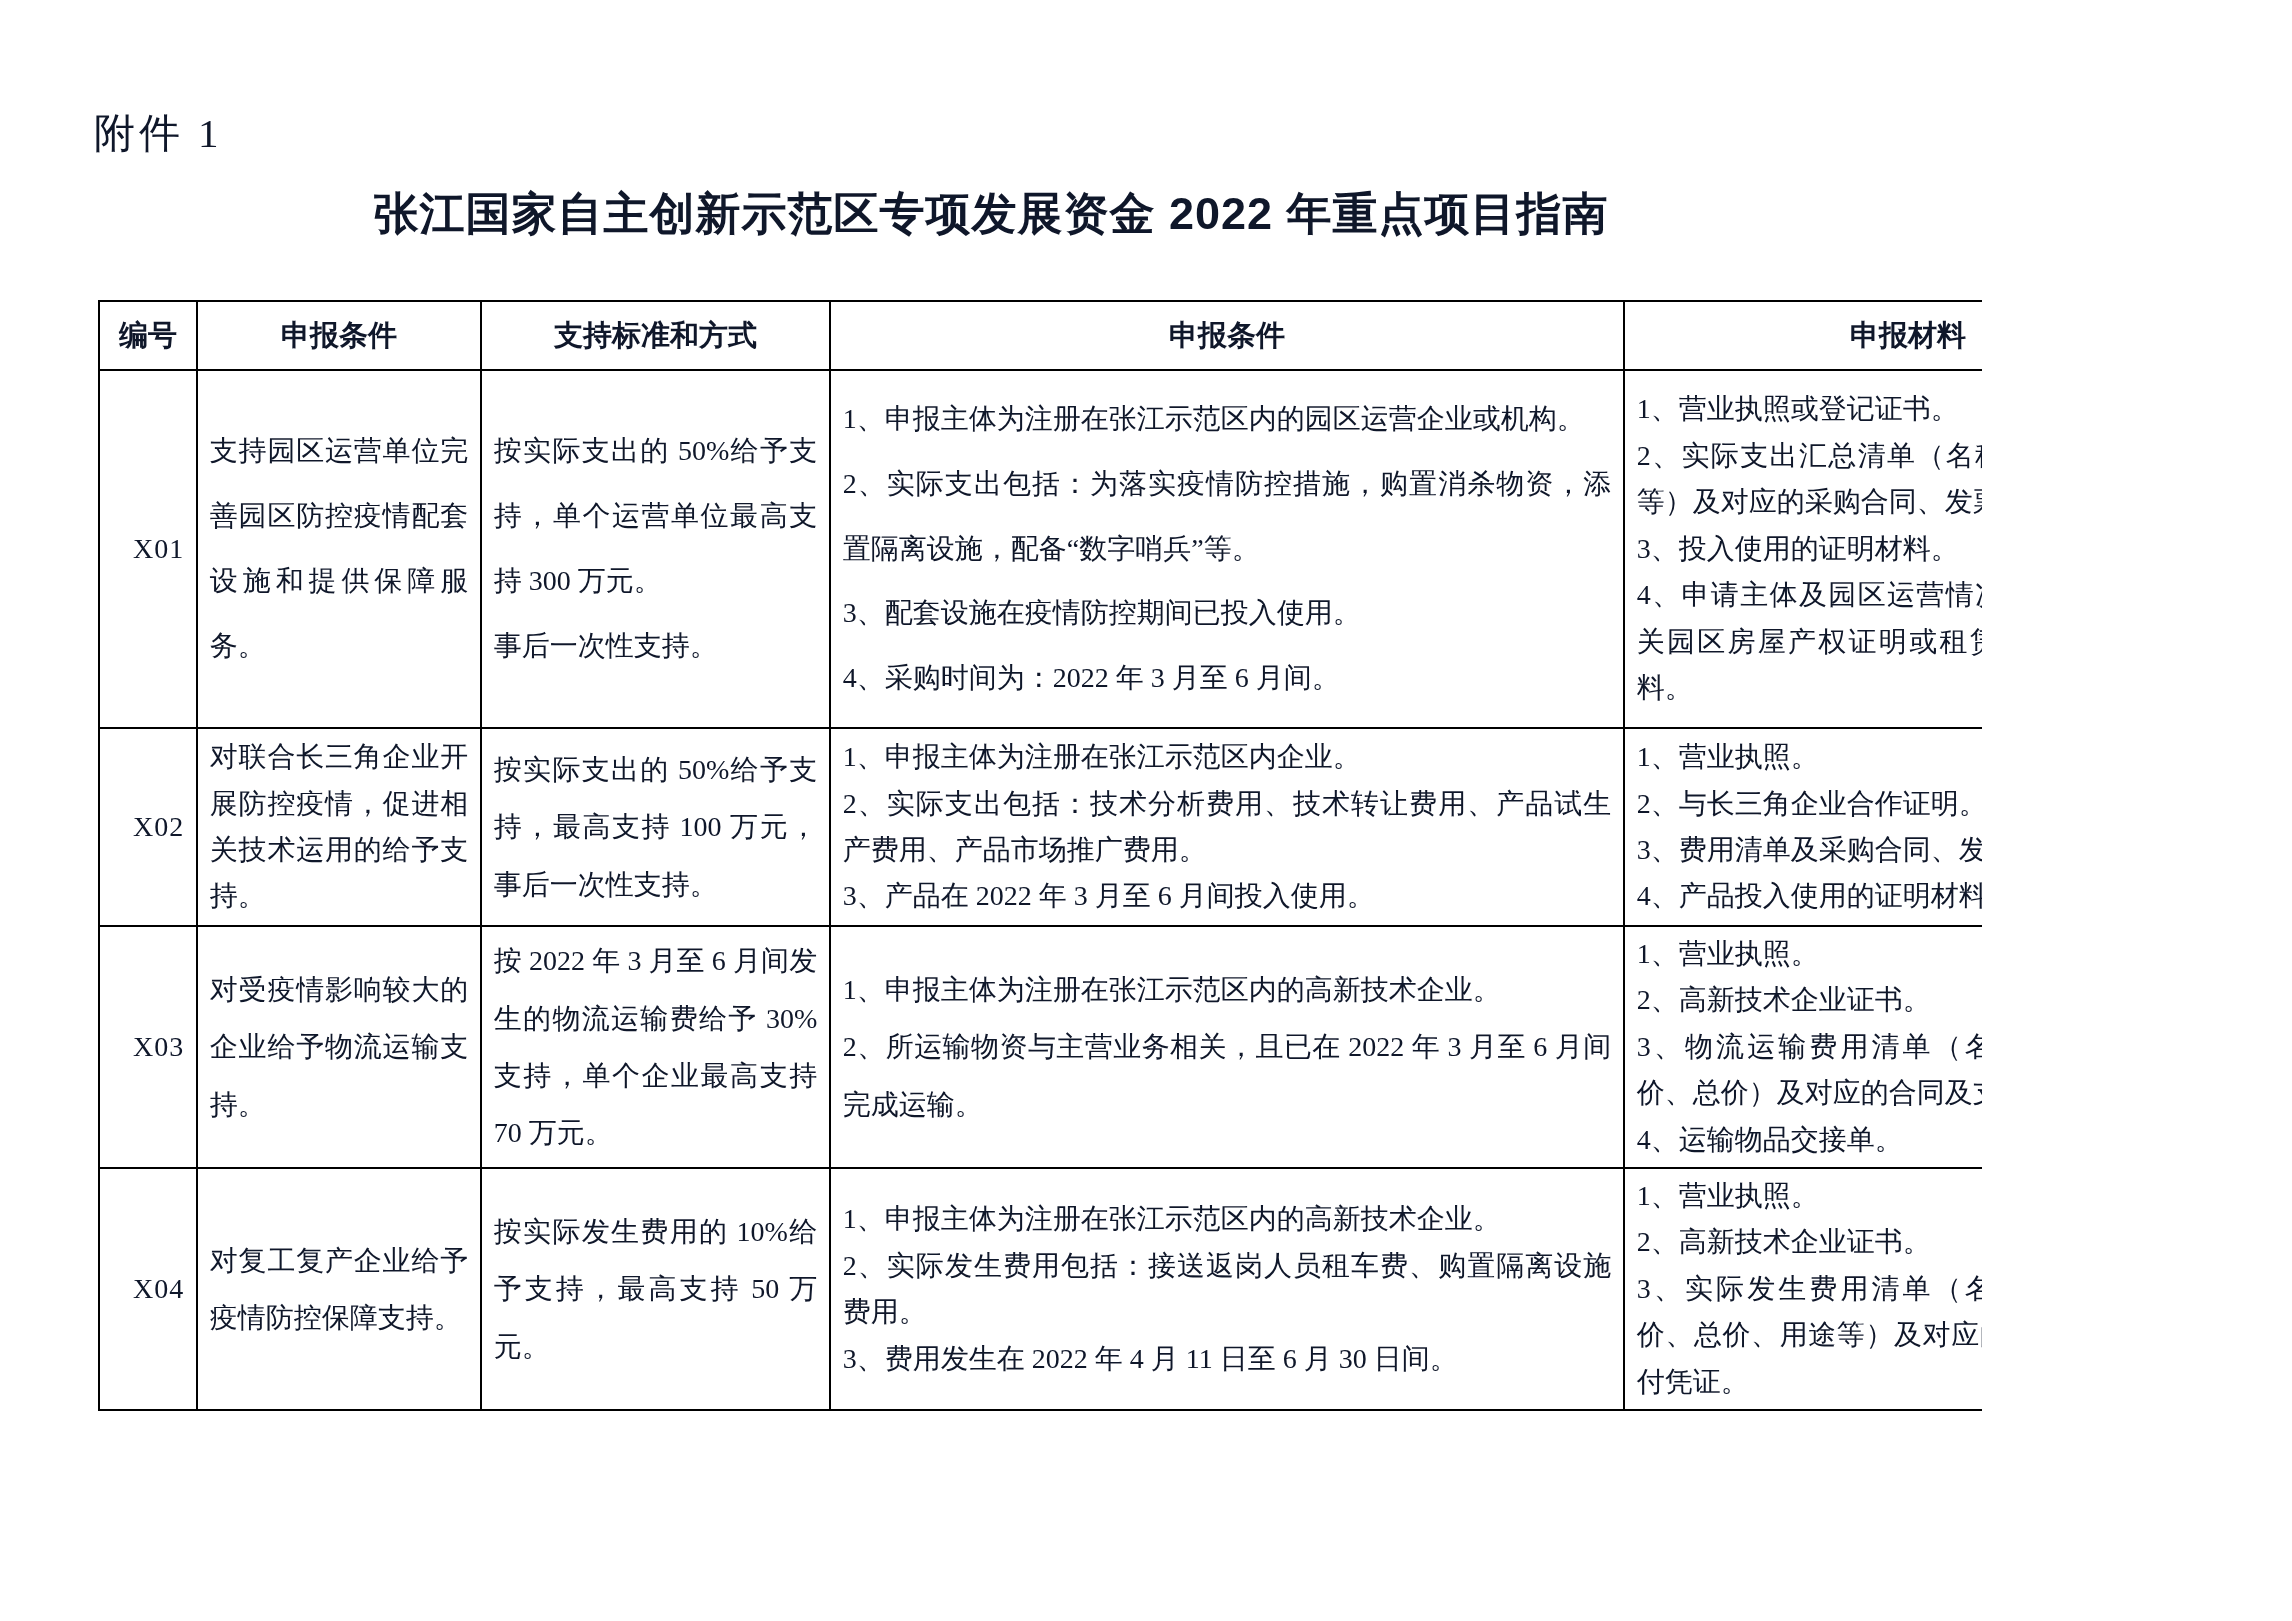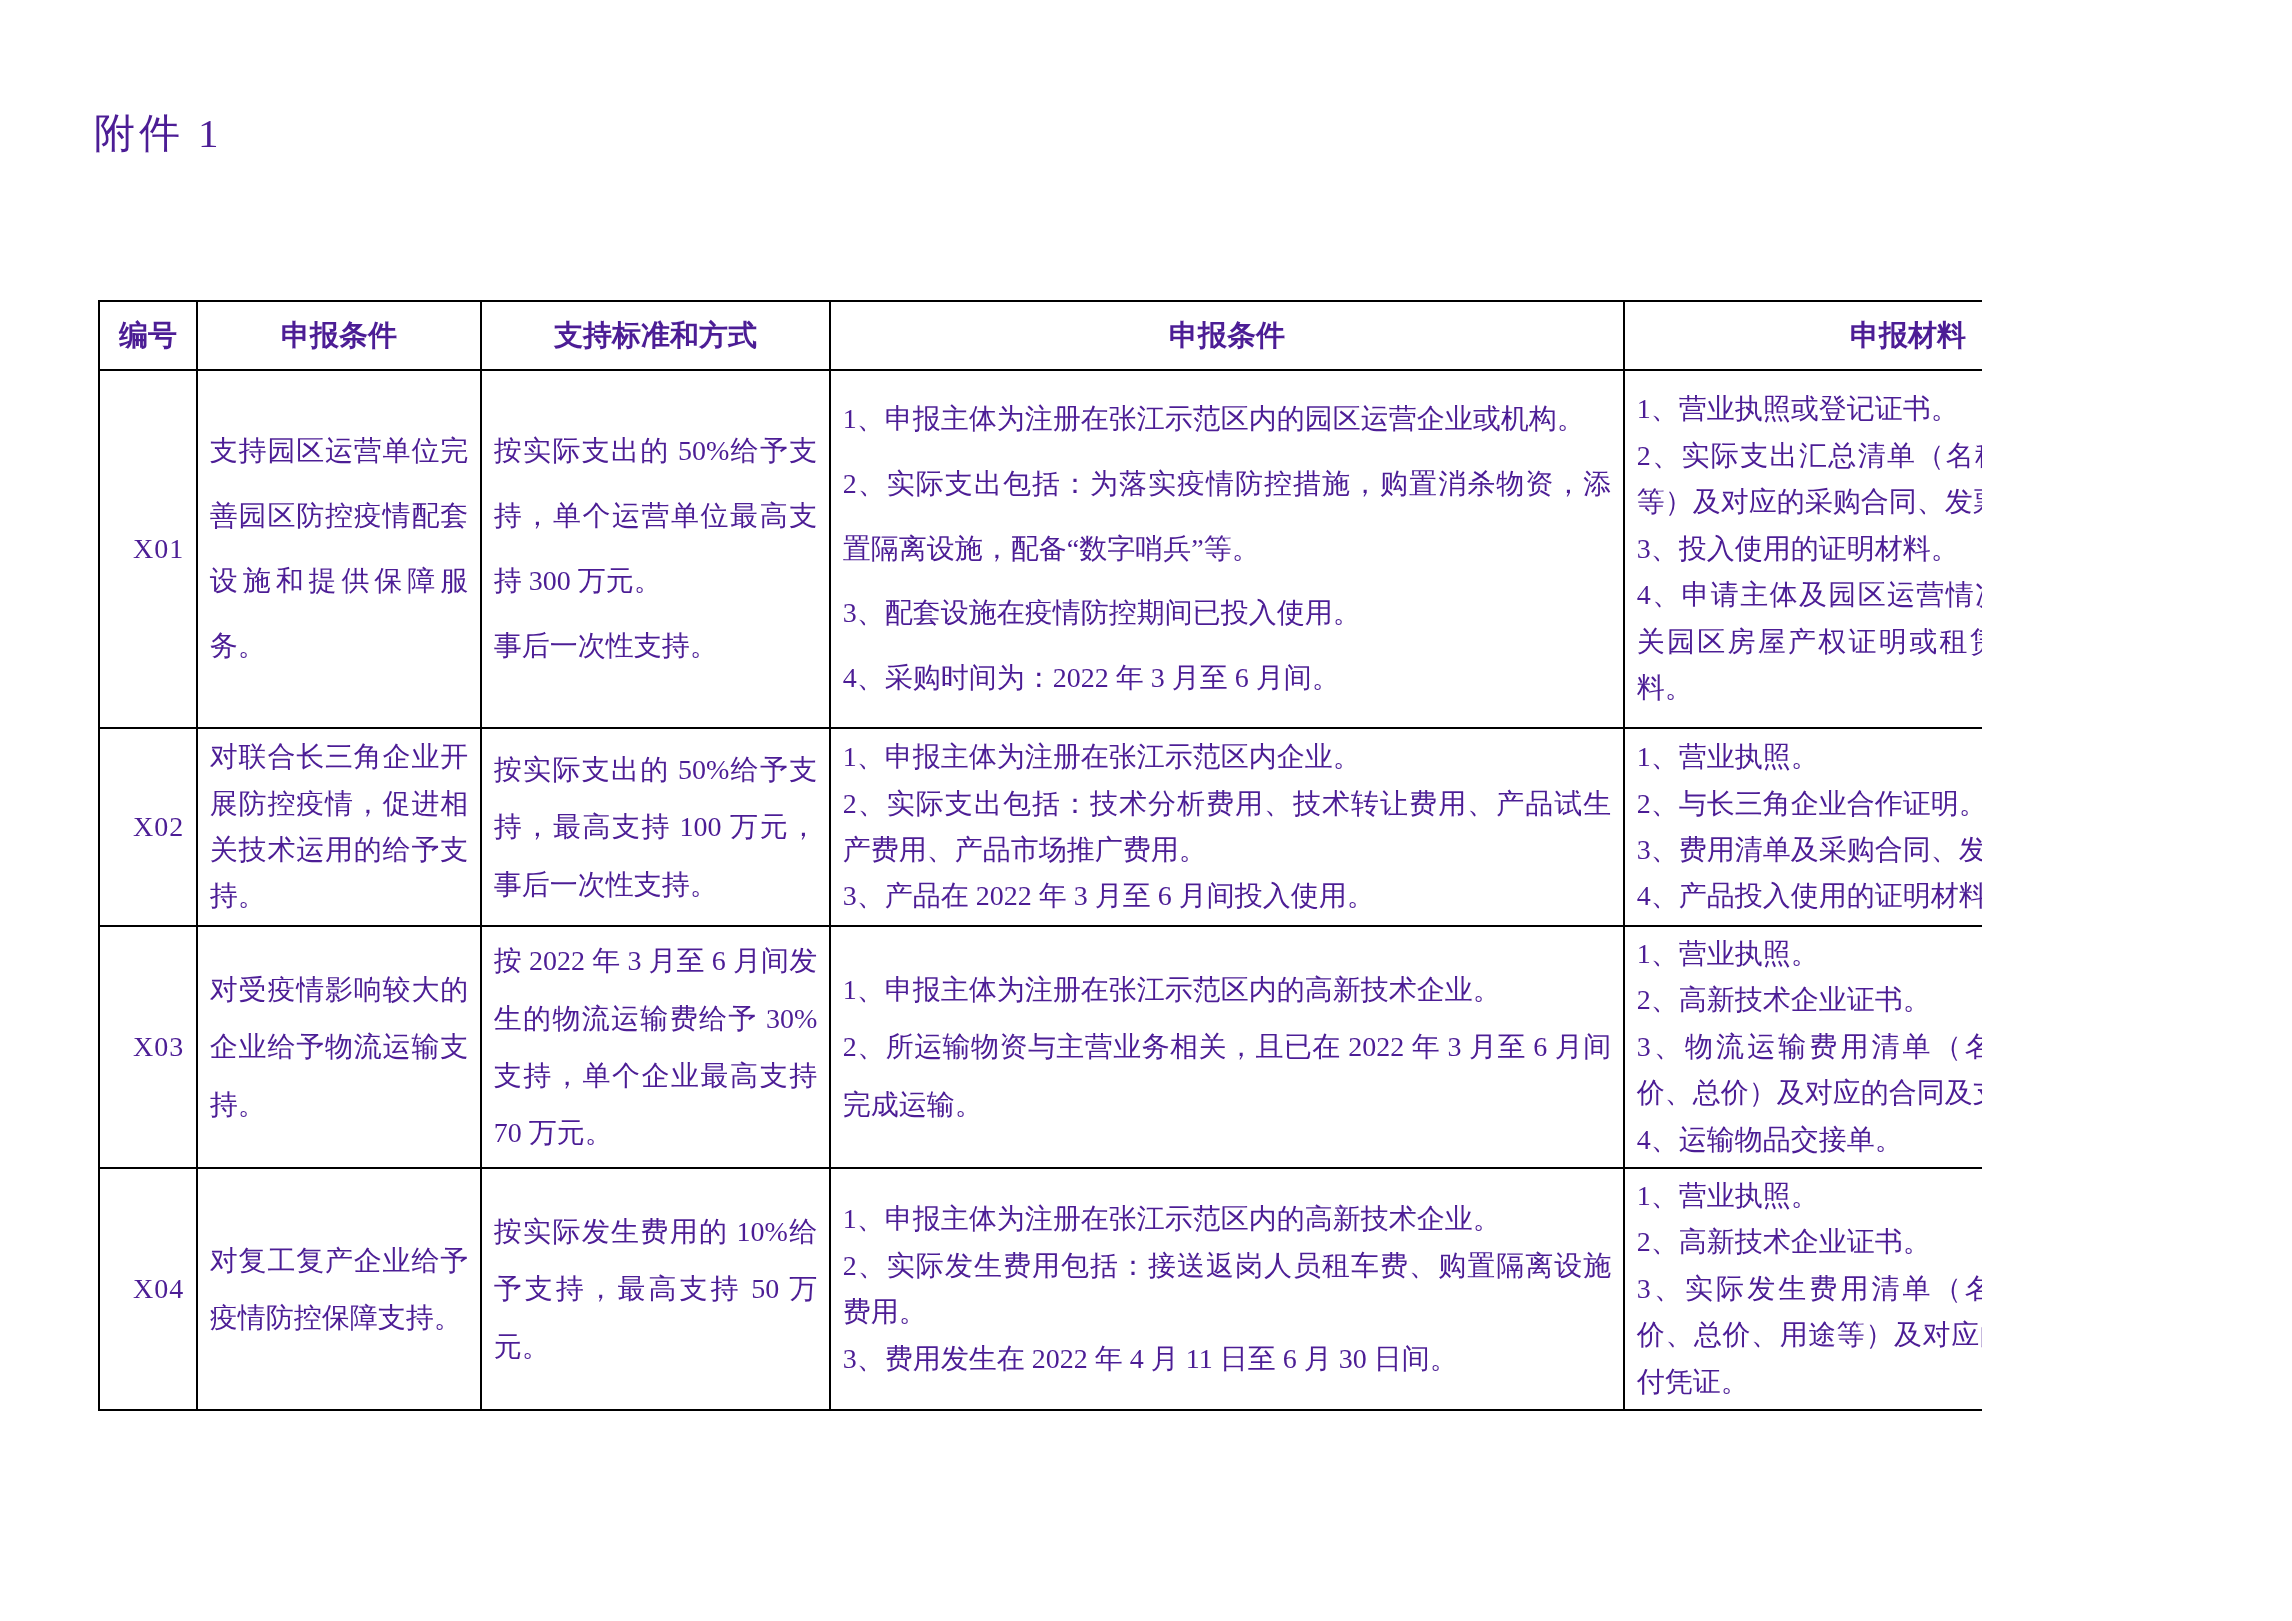--- a/index.html
+++ b/index.html
@@ -1,21 +1,21 @@
 <!DOCTYPE html>
 <html lang="zh"><head>
 <meta charset="utf-8">
 <style>
   html,body{margin:0;padding:0;background:#ffffff;}
   .page{
     position:relative;
     width:1982px;
     height:1621px;
     background:#ffffff;
-    color:#4c1d95;
+    color:#0f172a;
     font-family:"Liberation Serif","DejaVu Serif",serif;
     overflow:hidden;
   }
   .attachment-label{
     position:absolute;
     left:94px;
     top:106px;
     font-size:41px;
     letter-spacing:3.9px;
     font-family:"Liberation Serif","DejaVu Serif",serif;
@@ -64,20 +64,21 @@
   .lh-mid{line-height:2.05;margin-left:26px;}
   .lh-loose{line-height:2.32;}
 </style>
 </head>
 <body>
 
 <div class="page">
 
   <div class="attachment-label">附件 1</div>
 
+  <div class="doc-title">张江国家自主创新示范区专项发展资金 2022 年重点项目指南</div>
 
   <table class="guide">
     <colgroup>
       <col style="width:98px">
       <col style="width:284px">
       <col style="width:349px">
       <col style="width:794px">
       <col style="width:568px">
     </colgroup>
     <thead>

